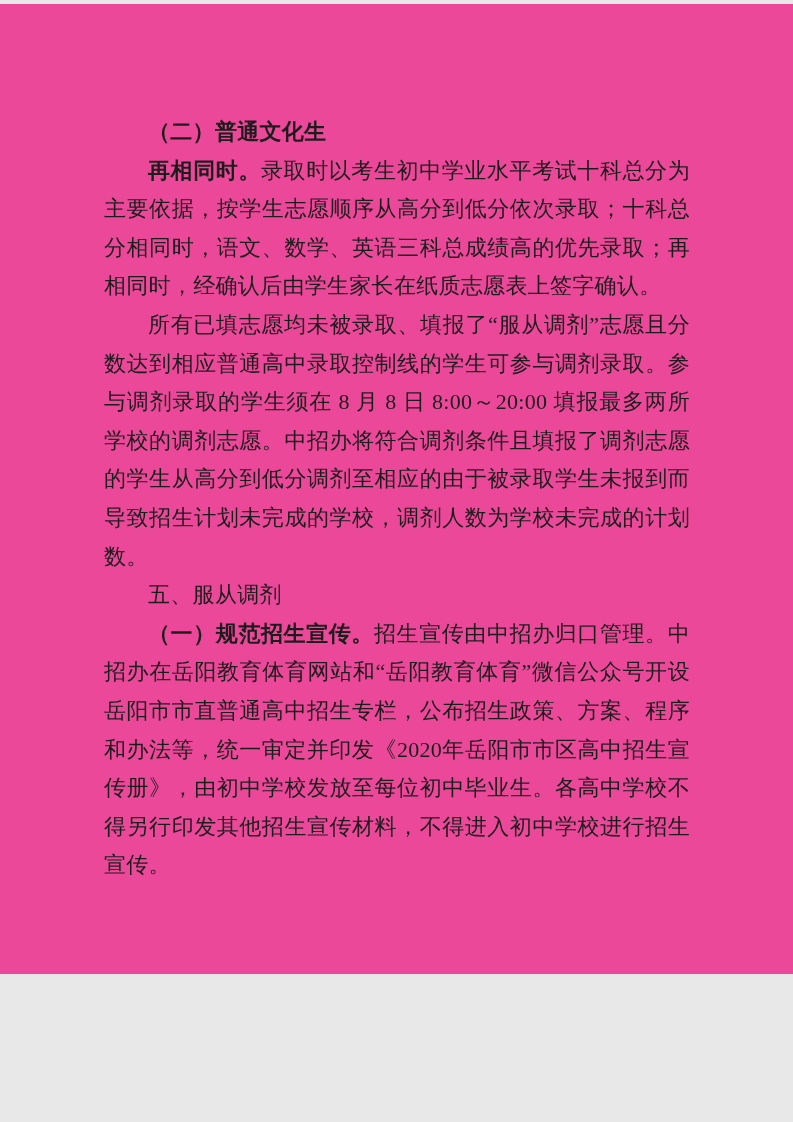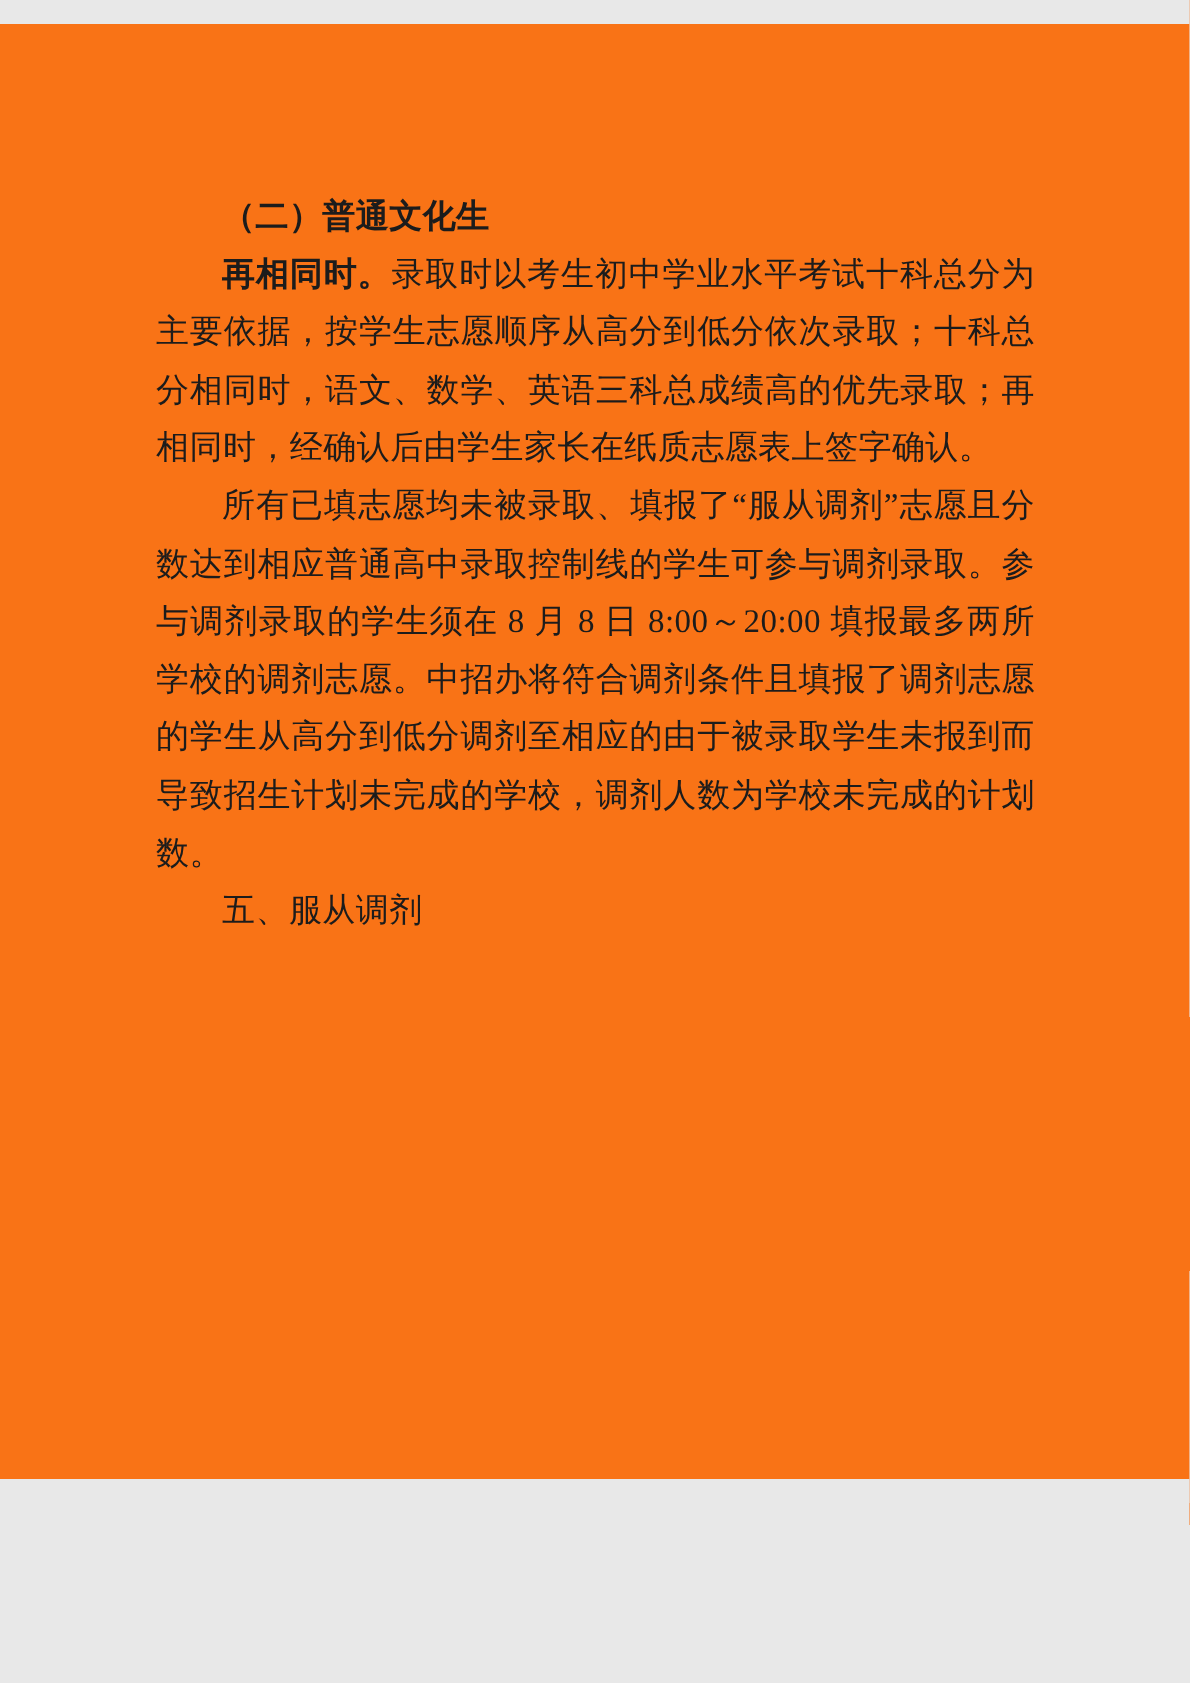--- a/index.html
+++ b/index.html
@@ -4,22 +4,22 @@
 <style>
   html, body {
     margin: 0;
     padding: 0;
     background: #e8e8e8;
   }
   .sheet {
     position: relative;
     width: 793px;
     height: 970px;
-    margin: 16px auto;
-    background: #f97316;
+    margin: 4px auto;
+    background: #ec4899;
     overflow: hidden;
     font-family: "Liberation Serif", "DejaVu Serif", serif;
     color: #1c1c1c;
   }
   .content {
     position: absolute;
     left: 104px;
     top: 109px;
     width: 586px;
   }
@@ -62,15 +62,16 @@
 </style>
 </head>
 <body>
 
 <div class="sheet">
   <div class="content" id="doc-content">
       <div class="heading-sub">（二）普通文化生</div>
       <p class="para"><span class="lead">再相同时。</span><span>录取时以考生初中学业水平考试十科总分为主要依据，按学生志愿顺序从高分到低分依次录取；十科总分相同时，语文、数学、英语三科总成绩高的优先录取；再相同时，经确认后由学生家长在纸质志愿表上签字确认。</span></p>
       <p class="para"><span>所有已填志愿均未被录取、填报了“服从调剂”志愿且分数达到相应普通高中录取控制线的学生可参与调剂录取。参与调剂录取的学生须在 8 月 8 日 8:00～20:00 填报最多两所学校的调剂志愿。中招办将符合调剂条件且填报了调剂志愿的学生从高分到低分调剂至相应的由于被录取学生未报到而导致招生计划未完成的学校，调剂人数为学校未完成的计划数。</span></p>
       <div class="heading-chapter">五、服从调剂</div>
+      <p class="para"><span class="lead">（一）规范招生宣传。</span><span>招生宣传由中招办归口管理。中招办在岳阳教育体育网站和“岳阳教育体育”微信公众号开设岳阳市市直普通高中招生专栏，公布招生政策、方案、程序和办法等，统一审定并印发《2020年岳阳市市区高中招生宣传册》，由初中学校发放至每位初中毕业生。各高中学校不得另行印发其他招生宣传材料，不得进入初中学校进行招生宣传。</span></p>
     </div>
   <div class="page-number">7</div>
 </div>
 
 </body></html>

